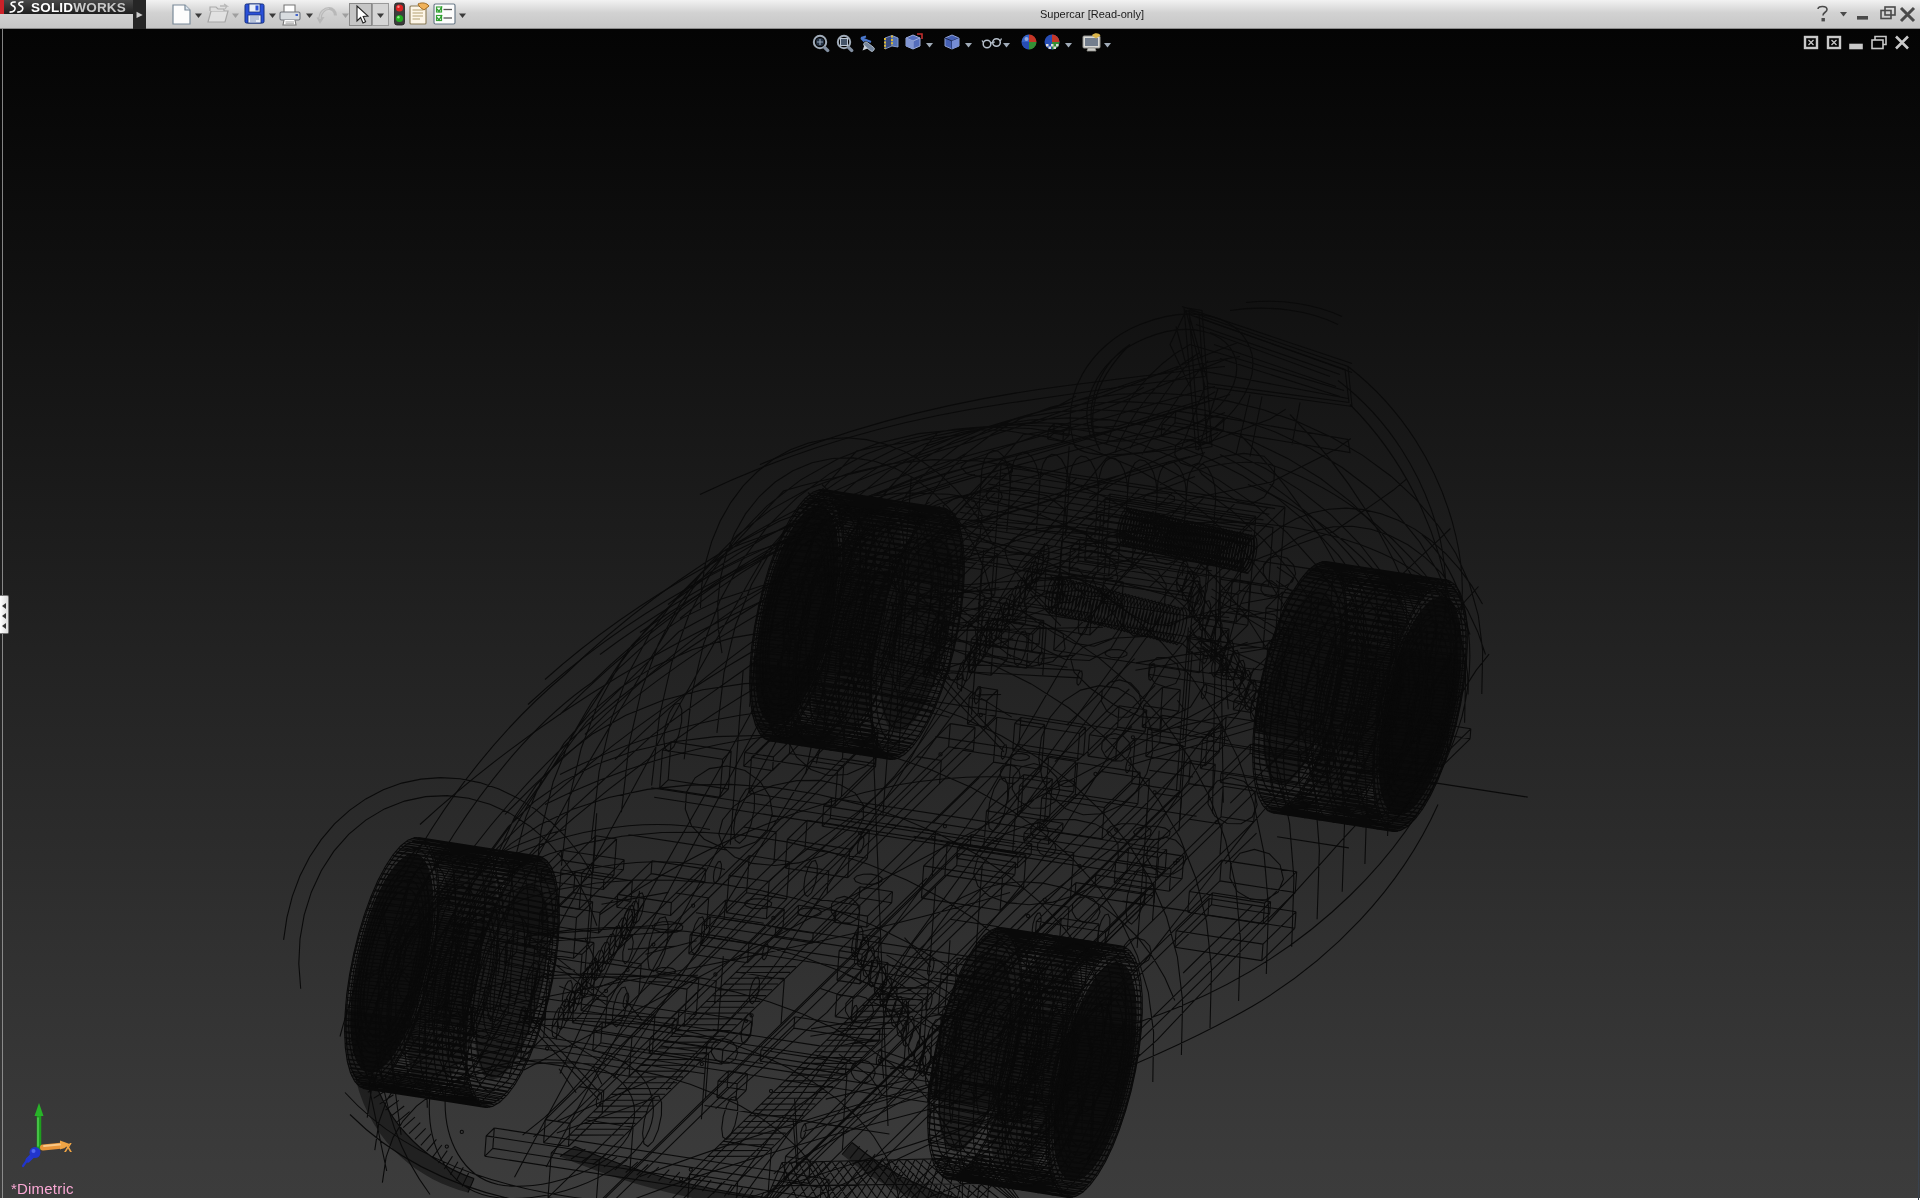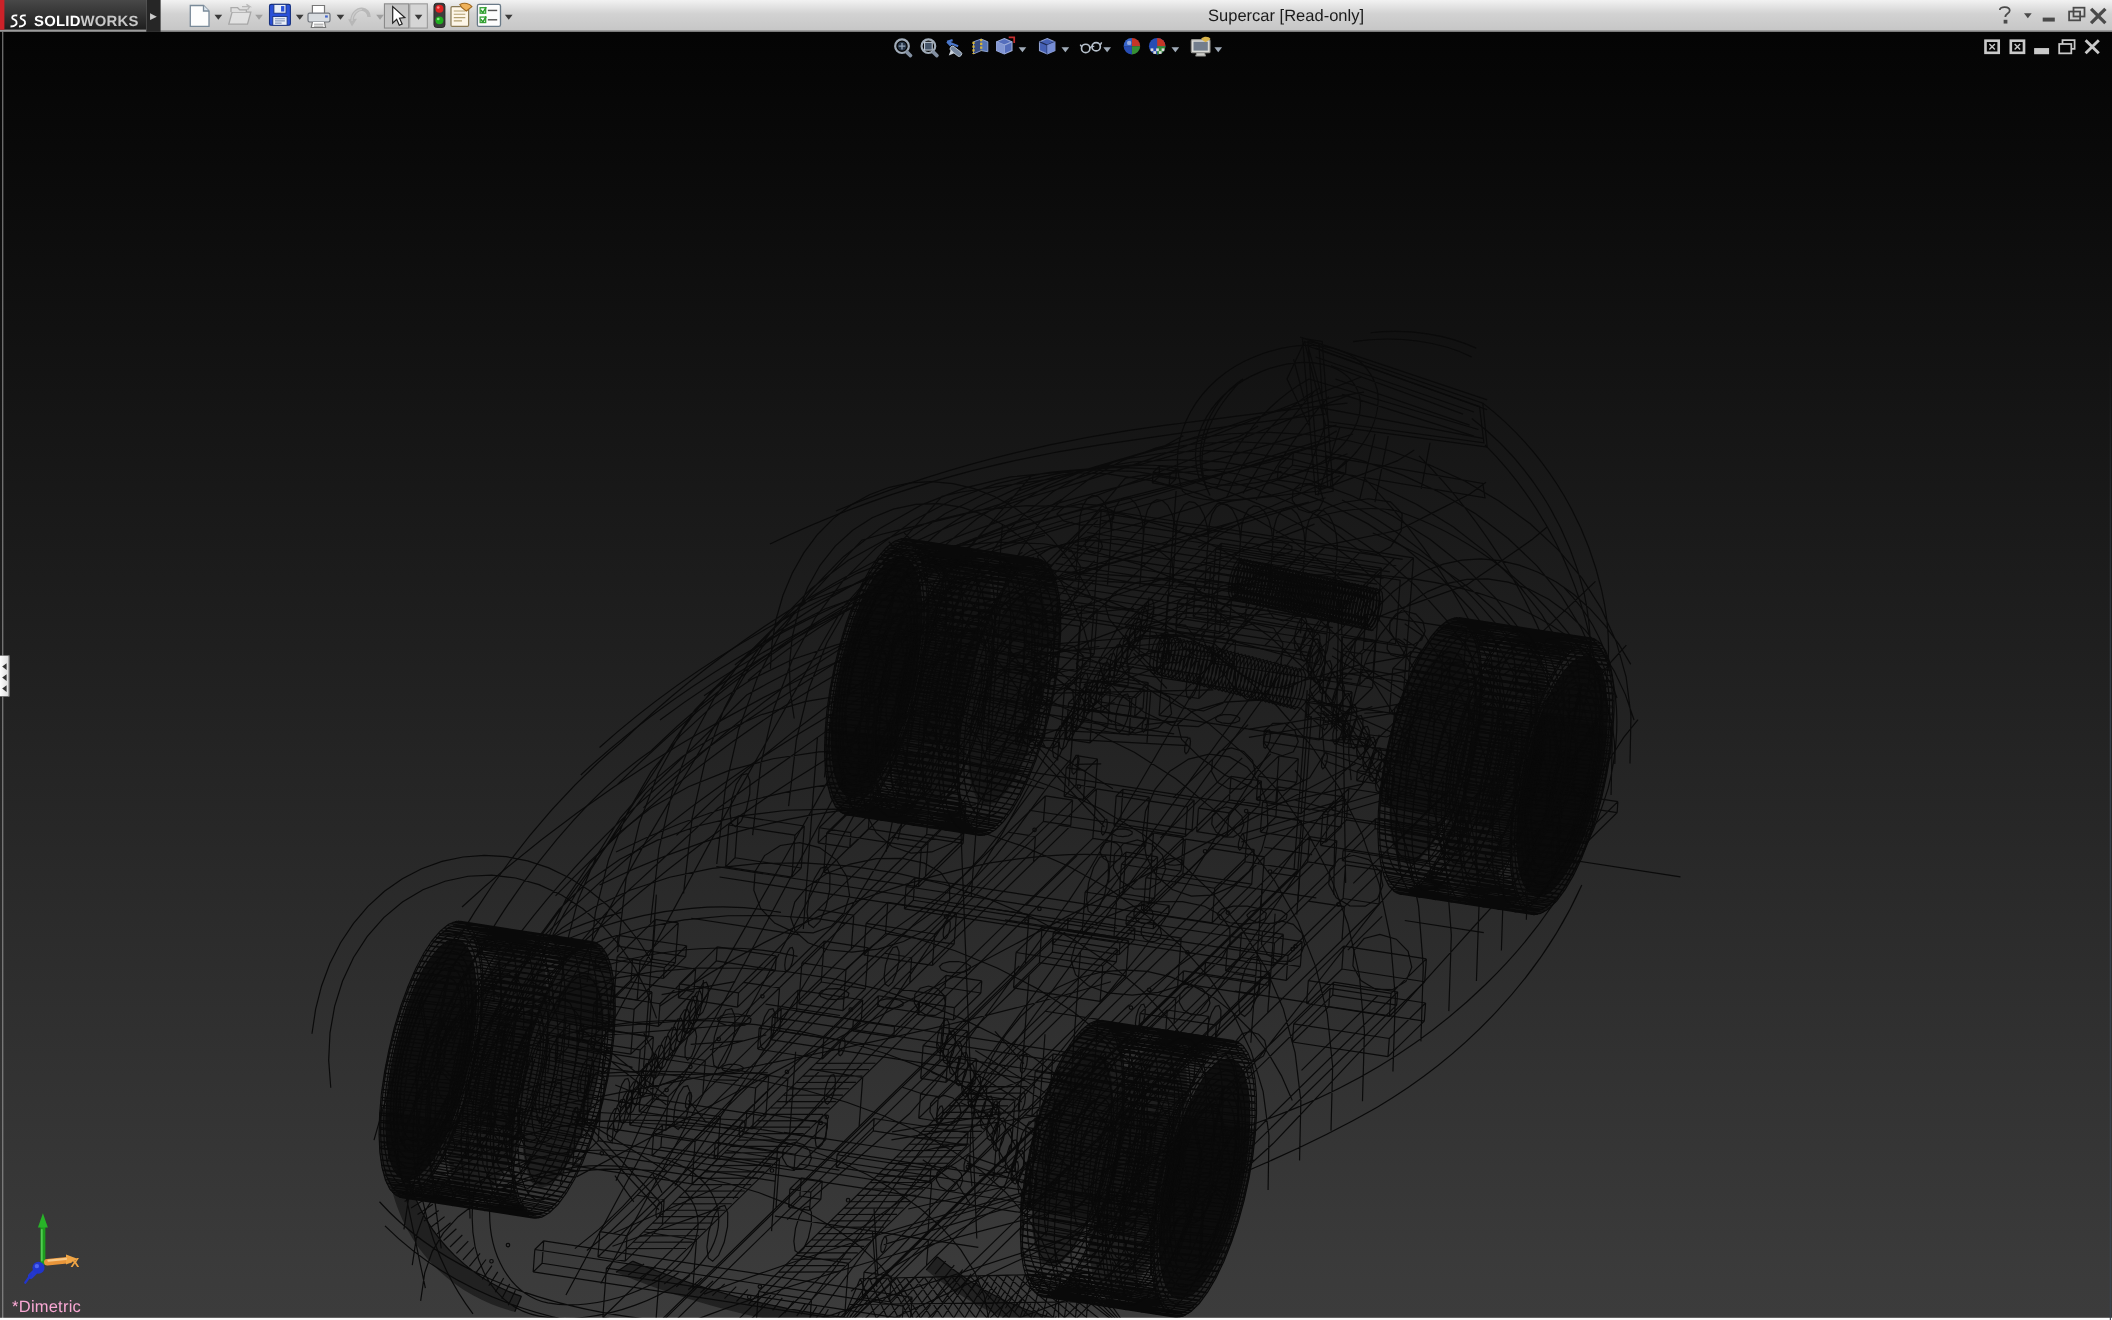--- a/index.html
+++ b/index.html
@@ -1,21 +1,21 @@
 <!DOCTYPE html>
 <html><head><meta charset="utf-8"><style>
 *{margin:0;padding:0;box-sizing:border-box}
 html,body{width:1920px;height:1200px;overflow:hidden;background:#000;font-family:"Liberation Sans",sans-serif}
 #titlebar{position:absolute;left:0;top:0;width:1920px;height:29px;background:linear-gradient(#f2f2f2,#d2d2d2 45%,#c6c6c6);border-bottom:1px solid #8a8a8a}
-#swlogo{position:absolute;left:0;top:0;width:133px;height:27px;background:linear-gradient(#484848,#1e1e1e);display:flex;align-items:flex-end;white-space:nowrap;overflow:hidden}
+#swlogo{position:absolute;left:0;top:0;width:133px;height:14px;background:linear-gradient(#484848,#1e1e1e);display:flex;align-items:flex-start;white-space:nowrap;overflow:hidden}
 #redbar{position:absolute;left:0;top:0;width:4px;height:29px;background:#cc2229}
 #swtext{margin-left:3px;color:#fff;font-size:13.5px;font-weight:bold;letter-spacing:.2px;white-space:nowrap}
 #swtext .lt{color:#c8c8c8;font-weight:bold}
 #swarrow{position:absolute;left:133px;top:0;width:13px;height:29px;background:#262626;color:#ccc;font-size:8px;line-height:29px;text-align:center}
-#title{position:absolute;left:1040px;top:0;width:200px;height:46px;line-height:29px;text-align:right;font-size:15px;color:#1a1a1a}
+#title{position:absolute;left:1040px;top:0;width:200px;height:46px;line-height:29px;text-align:left;font-size:11px;color:#1a1a1a}
 #viewport{position:absolute;left:0;top:29px;width:1920px;height:1171px;background:linear-gradient(#040404,#3b3b3b 97%,#3c3c3c);overflow:hidden}
 #vpline{position:absolute;left:2px;top:29px;width:1px;height:1171px;background:#9a9a9a;opacity:.85}
 #botline{position:absolute;left:0;top:1198px;width:1920px;height:2px;background:#fdfdfd}
 #lefttab{position:absolute;left:0;top:595px;width:9px;height:39px;background:linear-gradient(90deg,#fdfdfd,#dcdcdc);border:1px solid #777;border-left:none;border-radius:0 2px 2px 0}
 .ltri{position:absolute;left:2px;width:0;height:0;border-top:3px solid transparent;border-bottom:3px solid transparent;border-right:4px solid #333}
 #dimetric{position:absolute;left:11px;top:1180px;font-size:15px;color:#f9a8d4;letter-spacing:.2px}
 svg{display:block}
 </style></head><body>
 
 <div id="viewport">

